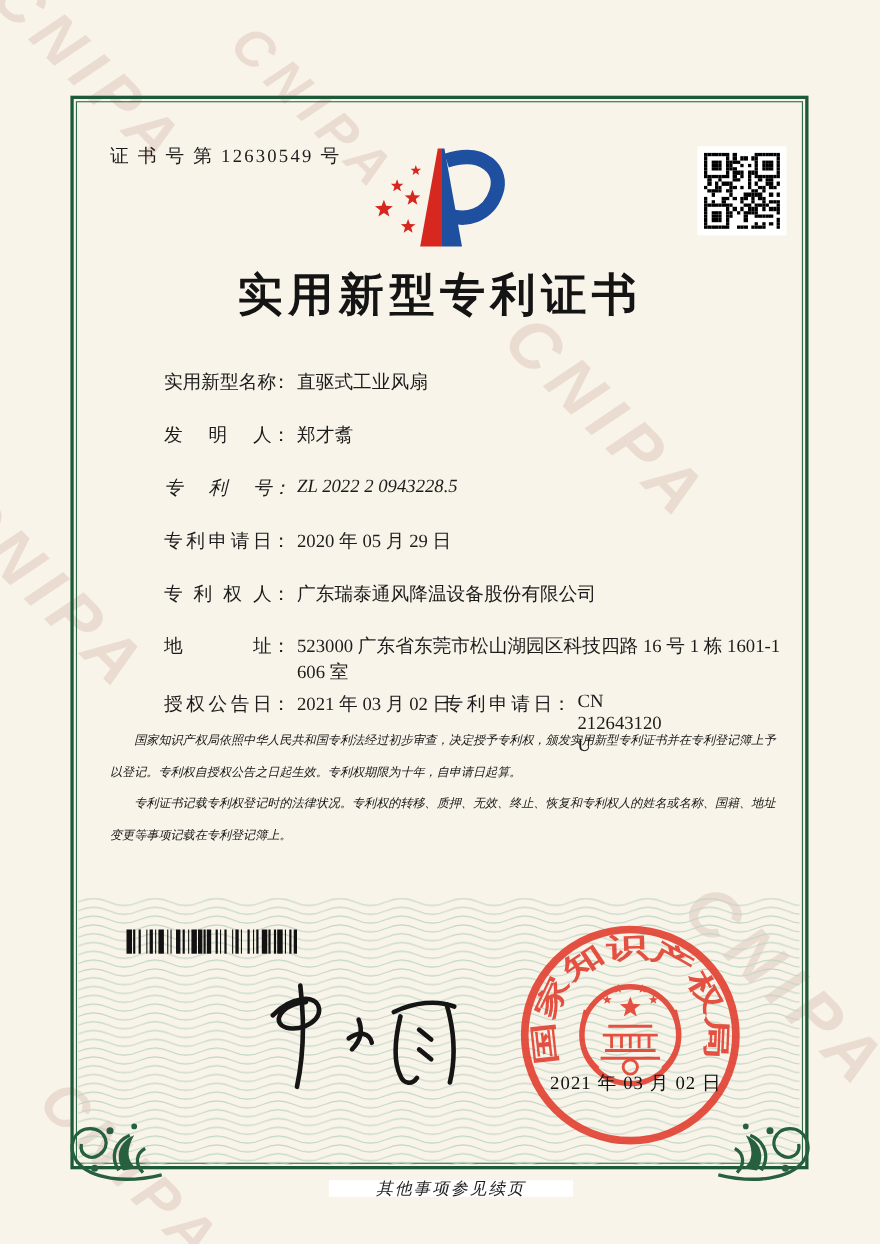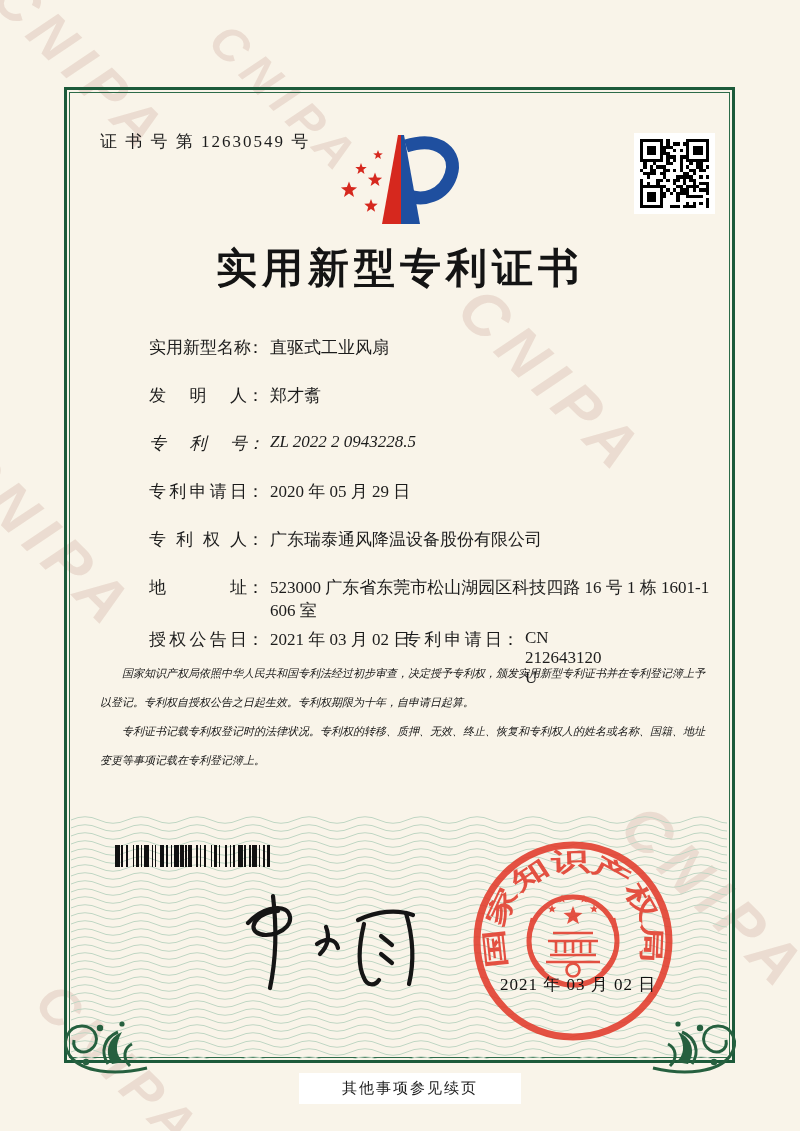--- a/index.html
+++ b/index.html
@@ -41,22 +41,22 @@
   .barcode i{display:inline-block;height:22px;}
   .barcode i.b{background:#111;}
   .signer{position:absolute;left:114px;top:908px;font-family:"Liberation Sans",sans-serif;
           font-size:17px;letter-spacing:3px;line-height:37px;color:#222;z-index:2;}
   .signature{position:absolute;left:230px;top:891px;z-index:2;}
   .seal{position:absolute;left:468px;top:836px;z-index:3;opacity:0.88;}
   .sealdate{position:absolute;left:500px;top:973px;font-size:17px;letter-spacing:1px;color:#111;
             white-space:nowrap;z-index:4;}
   .pagenum{position:absolute;left:0;top:1035px;width:100%;text-align:center;font-size:14px;
            letter-spacing:2px;z-index:2;}
-  .note{position:absolute;left:299px;top:1073px;width:222px;height:31px;background:#ffffff;
-        display:flex;align-items:center;justify-content:center;font-size:15px;
+  .note{position:absolute;left:299px;top:1073px;width:222px;height:15px;background:#ffffff;
+        display:flex;align-items:center;justify-content:center;font-style:italic;font-size:15px;
         letter-spacing:2px;z-index:2;}
   .flourish{position:absolute;z-index:2;}
   .flourish.right{transform:scaleX(-1);}
 </style>
 </head>
 <body>
 
 <div class="page">
 
   <div class="wm" style="left:-30px;top:30px;">CNIPA</div>

